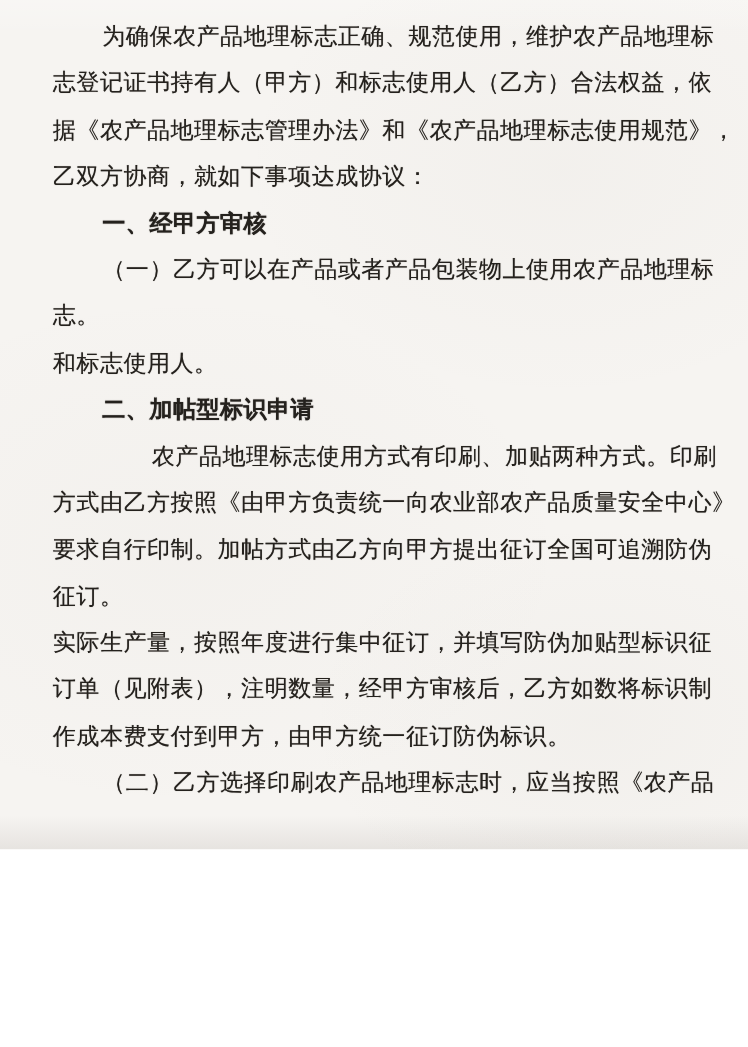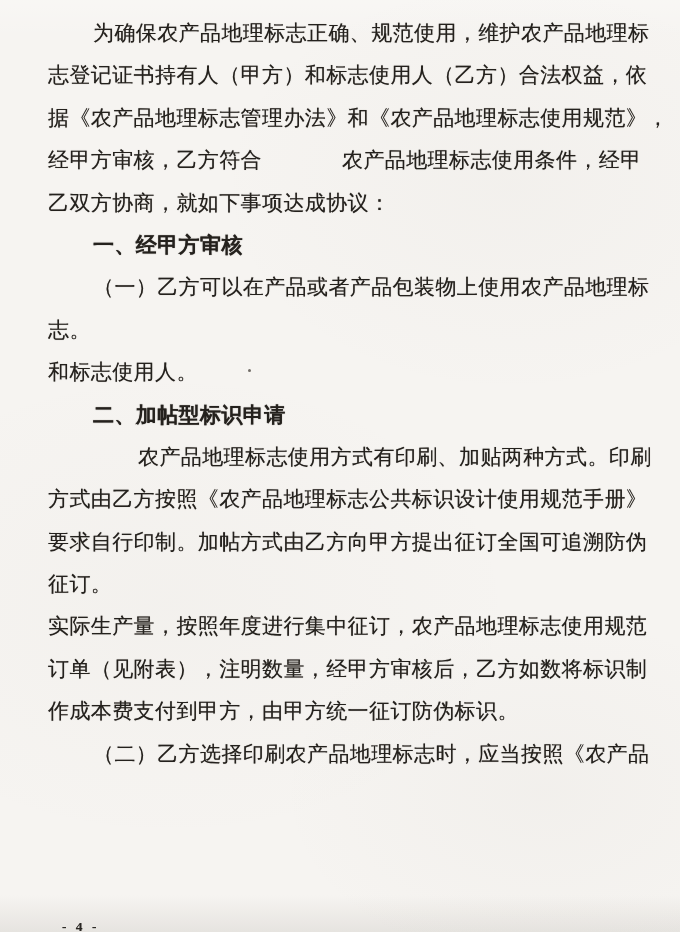--- a/index.html
+++ b/index.html
@@ -5,21 +5,21 @@
   html, body {
     margin: 0;
     padding: 0;
     width: 680px;
     height: 952px;
     overflow: hidden;
   }
   .page {
     position: relative;
     width: 680px;
-    height: 932px;
+    height: 772px;
     background-color: #f6f4f1;
     background-image:
       radial-gradient(ellipse 420px 300px at 75% 20%, rgba(145,135,120,0.035), transparent 70%),
       radial-gradient(ellipse 500px 340px at 25% 65%, rgba(150,140,125,0.03), transparent 70%),
       radial-gradient(ellipse 380px 260px at 80% 85%, rgba(140,132,118,0.04), transparent 70%),
       linear-gradient(to bottom, rgba(255,255,255,0.25) 0%, rgba(255,255,255,0) 4%, rgba(255,255,255,0) 96%, rgba(148,142,134,0.16) 100%);
     font-family: "Liberation Serif", "DejaVu Serif", serif;
     color: #24211d;
     overflow: hidden;
   }
@@ -73,34 +73,33 @@
 </style>
 </head>
 <body>
 
 <div class="page">
   <div class="content">
 
     <div class="ln ind2">为确保农产品地理标志正确、规范使用，维护农产品地理标</div>
     <div class="ln">志登记证书持有人（甲方）和标志使用人（乙方）合法权益，依</div>
     <div class="ln">据《农产品地理标志管理办法》和《农产品地理标志使用规范》，</div>
-    <div class="ln"><span>经甲方审核，乙方符合</span><span class="blank-gap"></span><span>农产品地理标志使用条件，经甲</span></div>
     <div class="ln">乙双方协商，就如下事项达成协议：</div>
 
     <div class="ln head">一、经甲方审核</div>
     <div class="ln ind2">（一）乙方可以在产品或者产品包装物上使用农产品地理标</div>
     <div class="ln">志。</div>
     <div class="ln">和标志使用人。</div>
 
     <div class="ln head">二、加帖型标识申请</div>
     <div class="ln ind4">农产品地理标志使用方式有印刷、加贴两种方式。印刷</div>
-    <div class="ln">方式由乙方按照《农产品地理标志公共标识设计使用规范手册》</div>
+    <div class="ln">方式由乙方按照《由甲方负责统一向农业部农产品质量安全中心》</div>
     <div class="ln">要求自行印制。加帖方式由乙方向甲方提出征订全国可追溯防伪</div>
     <div class="ln">征订。</div>
-    <div class="ln">实际生产量，按照年度进行集中征订，农产品地理标志使用规范</div>
+    <div class="ln">实际生产量，按照年度进行集中征订，并填写防伪加贴型标识征</div>
     <div class="ln">订单（见附表），注明数量，经甲方审核后，乙方如数将标识制</div>
     <div class="ln">作成本费支付到甲方，由甲方统一征订防伪标识。</div>
     <div class="ln ind2">（二）乙方选择印刷农产品地理标志时，应当按照《农产品</div>
 
   </div>
 
   <div class="speck"></div>
 
   <div class="page-number">- 4 -</div>
 </div>

